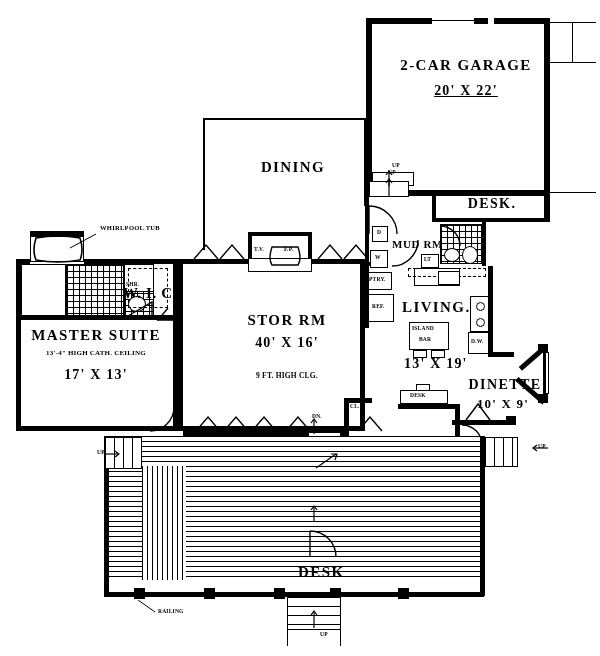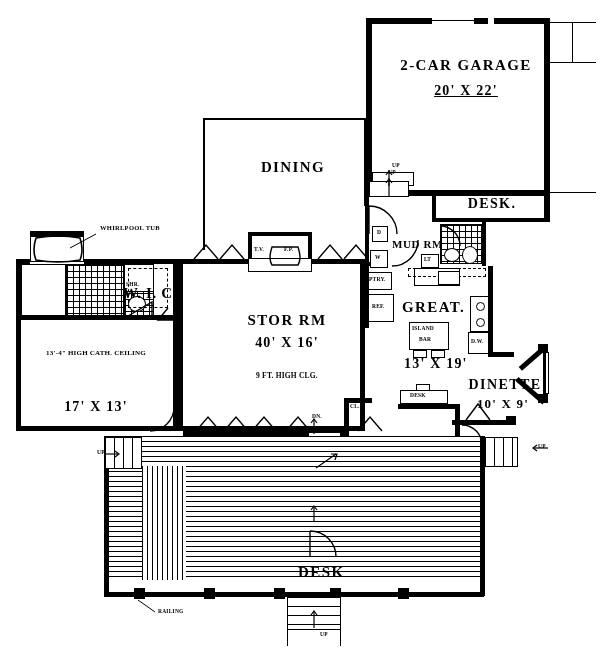--- a/index.html
+++ b/index.html
@@ -106,22 +106,23 @@
 
   <div class="ellipse" style="left:26px;top:266px;width:18px;height:18px;"></div>
   <div class="ellipse" style="left:26px;top:292px;width:18px;height:18px;"></div>
   <div class="boxthin" style="left:21px;top:264px;width:45px;height:52px;"></div>
 
   <div class="ellipse" style="left:128px;top:296px;width:16px;height:14px;"></div>
 
   <div class="dash" style="left:128px;top:268px;width:40px;height:40px;"></div>
   <div class="lbl sm ctr" style="left:150px;top:286px;font-size:15px;">W. I. C.</div>
 
+  <div class="lbl room ctr" style="left:96px;top:328px;">MASTER SUITE</div>
   <div class="lbl tiny ctr" style="left:96px;top:350px;font-size:7px;">13'-4" HIGH CATH. CEILING</div>
-  <div class="lbl dim ctr" style="left:96px;top:368px;margin-top:32px;">17' X 13'</div>
+  <div class="lbl dim ctr" style="left:96px;top:368px;">17' X 13'</div>
 
   <div class="wall" style="left:178px;top:259px;width:5px;height:172px;"></div>
   <div class="wall" style="left:178px;top:259px;width:70px;height:5px;"></div>
   <div class="wall" style="left:312px;top:259px;width:52px;height:5px;"></div>
   <div class="wall" style="left:360px;top:259px;width:5px;height:172px;"></div>
   <div class="wall" style="left:178px;top:426px;width:187px;height:5px;"></div>
 
   <div class="wall" style="left:248px;top:232px;width:64px;height:4px;"></div>
   <div class="wall" style="left:248px;top:232px;width:4px;height:30px;"></div>
   <div class="wall" style="left:308px;top:232px;width:4px;height:30px;"></div>
@@ -156,21 +157,21 @@
 
   <div class="tile" style="left:440px;top:224px;width:42px;height:40px;"></div>
   <div class="ellipse" style="left:444px;top:248px;width:14px;height:12px;"></div>
   <div class="ellipse" style="left:462px;top:246px;width:14px;height:16px;"></div>
   <div class="wall" style="left:482px;top:222px;width:4px;height:44px;"></div>
 
   <div class="boxthin" style="left:414px;top:268px;width:46px;height:18px;"></div>
   <div class="dash" style="left:408px;top:268px;width:78px;height:9px;"></div>
   <div class="boxthin" style="left:438px;top:271px;width:22px;height:14px;"></div>
 
-  <div class="lbl room" style="left:402px;top:300px;">GREAT.</div>
+  <div class="lbl room" style="left:402px;top:300px;">LIVING.</div>
   <div class="lbl dim" style="left:404px;top:357px;">13' X 19'</div>
 
   <div class="boxthin" style="left:409px;top:322px;width:40px;height:28px;"></div>
   <div class="lbl tiny" style="left:412px;top:326px;">ISLAND</div>
   <div class="lbl tiny" style="left:419px;top:337px;">BAR</div>
   <div class="boxthin" style="left:413px;top:350px;width:14px;height:8px;"></div>
   <div class="boxthin" style="left:431px;top:350px;width:14px;height:8px;"></div>
 
   <div class="boxthin" style="left:470px;top:296px;width:20px;height:36px;"></div>
   <div class="ellipse" style="left:476px;top:302px;width:7px;height:7px;"></div>

